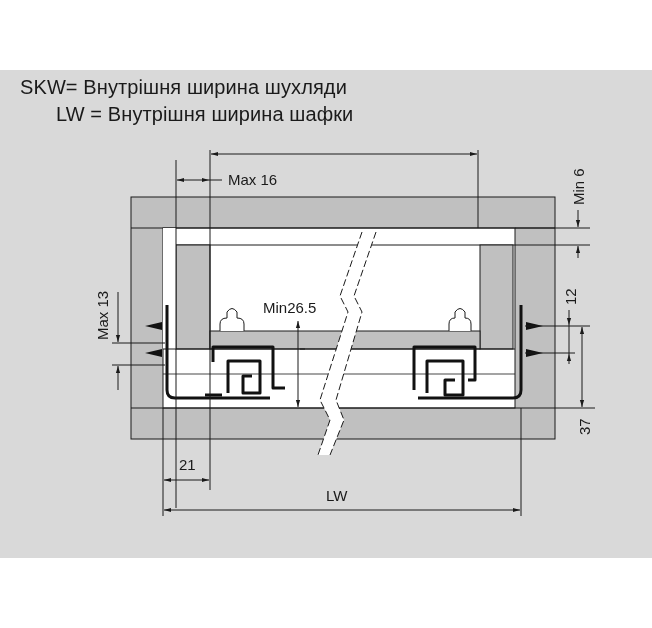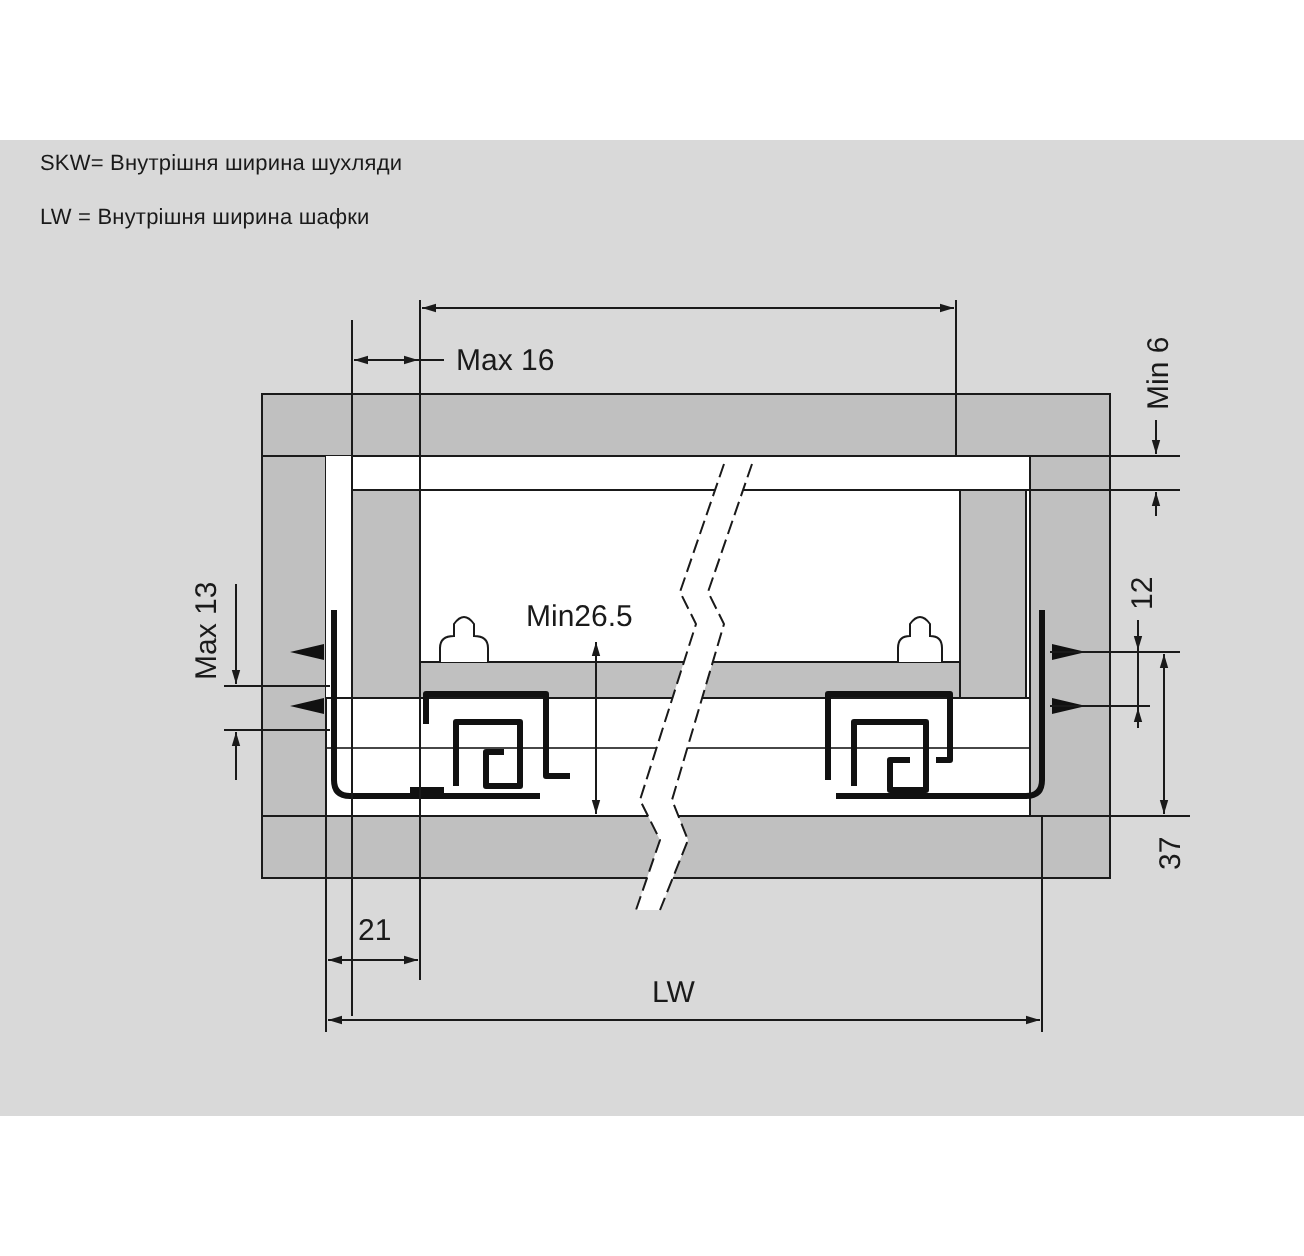--- a/index.html
+++ b/index.html
@@ -1,20 +1,20 @@
 <!DOCTYPE html>
 <html><head>
   <meta charset="utf-8">
   <style>
     html, body { margin: 0; padding: 0; background: #ffffff; }
     body { width: 652px; height: 628px; position: relative; overflow: hidden; font-family: "Liberation Sans", sans-serif; }
     #panel { position: absolute; left: 0; top: 70px; width: 652px; height: 488px; background: #d9d9d9; }
-    .legend-line { position: absolute; left: 20px; font-size: 11px; color: #1a1a1a; white-space: nowrap; letter-spacing: 0.1px; }
+    .legend-line { position: absolute; left: 20px; font-size: 20px; color: #1a1a1a; white-space: nowrap; letter-spacing: 0.1px; }
     #legend-1 { top: 76px; }
-    #legend-2 { top: 103px; }
+    #legend-2 { top: 103px; margin-left: 36px; }
     svg { position: absolute; left: 0; top: 0; }
     .dim-text { font-family: "Liberation Sans", sans-serif; font-size: 15px; fill: #1a1a1a; }
   </style>
 </head>
 <body>
 
 <div id="panel"></div>
 
 <div id="legend-1" class="legend-line">SKW= Внутрішня ширина шухляди</div>
 <div id="legend-2" class="legend-line">LW = Внутрішня ширина шафки</div>

